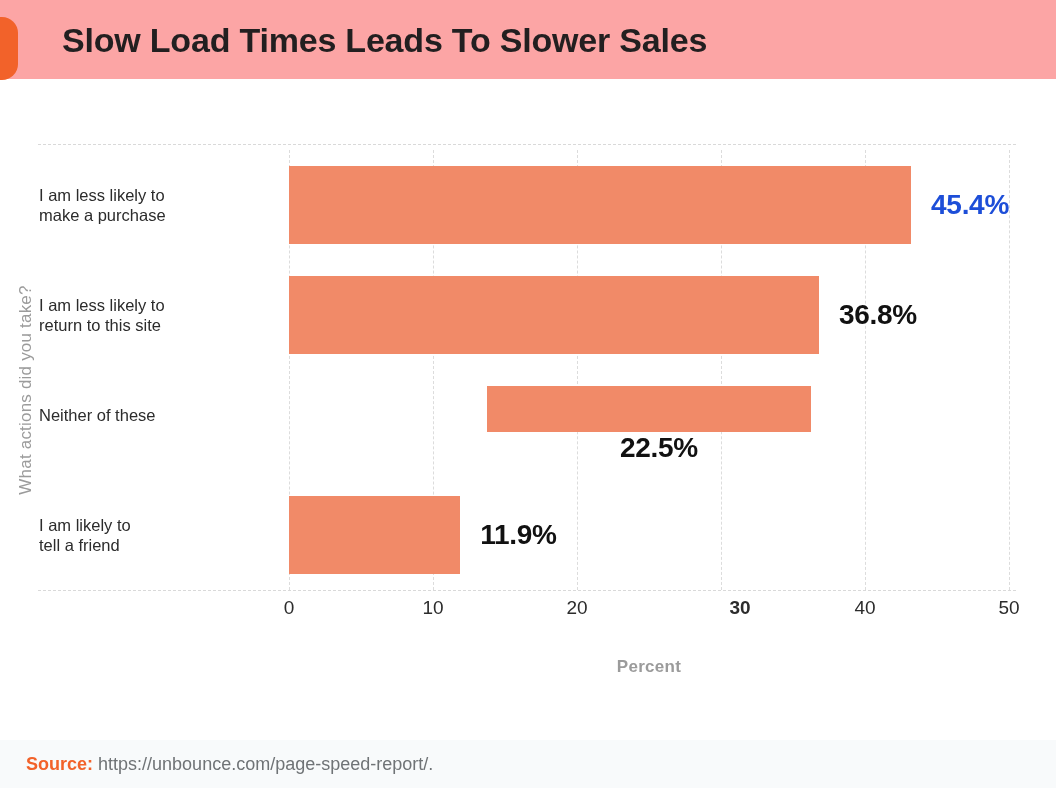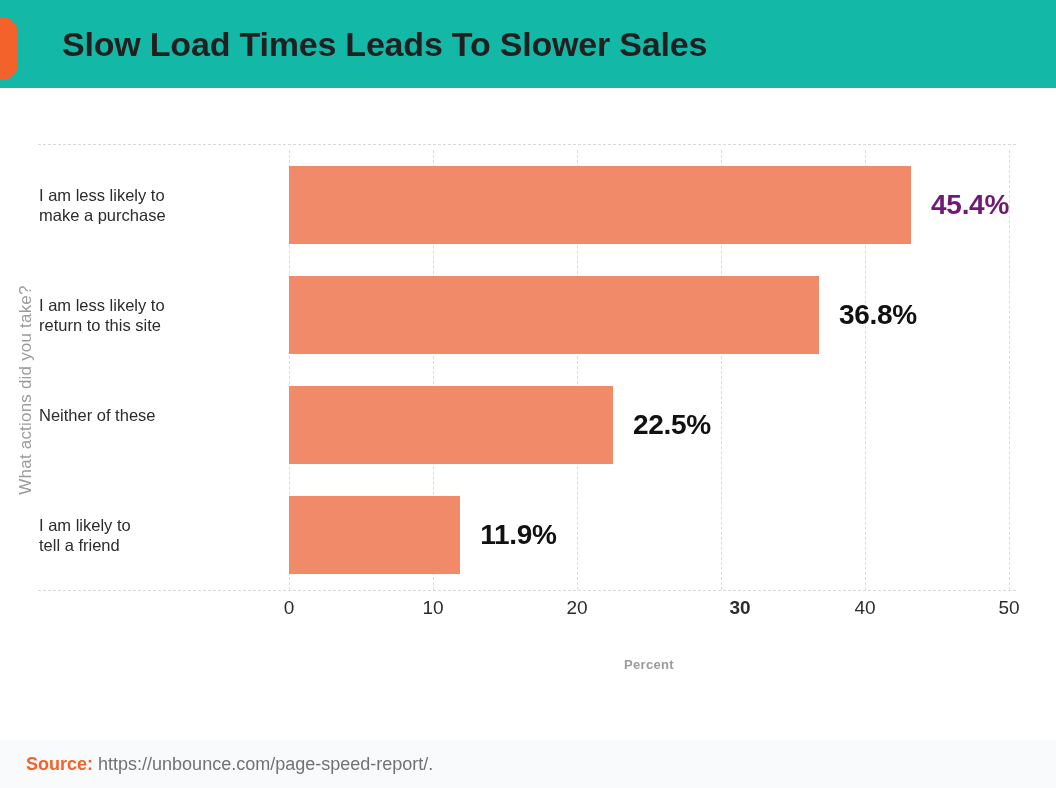--- a/index.html
+++ b/index.html
@@ -14,22 +14,22 @@
     overflow: hidden;
     position: relative;
   }
 
   
   .header {
     position: absolute;
     left: 0;
     top: 0;
     width: 1056px;
-    height: 88px;
-    background: #14b8a6;
+    height: 79px;
+    background: #fca5a5;
   }
   .header-accent {
     position: absolute;
     left: 0;
     top: 17px;
     width: 18px;
     height: 63px;
     background: #f2622a;
     border-top-right-radius: 16px;
     border-bottom-right-radius: 16px;
@@ -160,21 +160,21 @@
     font-family: "Liberation Sans Narrow", "Liberation Sans", sans-serif;
     font-size: 19px;
     color: #2c2c2c;
   }
   .xaxis-title {
     position: absolute;
     left: 289px;
     top: 565px;
     width: 720px;
     text-align: center;
-    font-size: 13px;
+    font-size: 17px;
     font-weight: bold;
     color: #9b9b9b;
     letter-spacing: 0.3px;
   }
 
   
   .footer {
     position: absolute;
     left: 0;
     top: 740px;
@@ -226,27 +226,27 @@
         <div class="gridline" style="left: 0px;"></div>
         <div class="gridline" style="left: 144px;"></div>
         <div class="gridline" style="left: 288px;"></div>
         <div class="gridline" style="left: 432px;"></div>
         <div class="gridline" style="left: 576px;"></div>
         <div class="gridline" style="left: 720px;"></div>
       </div>
     <div class="bars">
         <div class="bar-row" style="top: 16px; height: 78px;">
           <div class="bar" style="width: 653.76px; background: rgb(241, 138, 104);"></div>
-          <div class="bar-value" style="color: #701a75;">45.4%</div>
+          <div class="bar-value" style="color: #1d4ed8;">45.4%</div>
         </div>
         <div class="bar-row" style="top: 126px; height: 78px;">
           <div class="bar" style="width: 529.92px; background: rgb(241, 138, 104);"></div>
           <div class="bar-value" style="color: rgb(17, 17, 17);">36.8%</div>
         </div>
-        <div class="bar-row" style="top: 236px; height: 78px;">
+        <div class="bar-row" style="top: 236px; height: 78px; flex-direction: column;">
           <div class="bar" style="width: 324px; background: rgb(241, 138, 104);"></div>
           <div class="bar-value" style="color: rgb(17, 17, 17);">22.5%</div>
         </div>
         <div class="bar-row" style="top: 346px; height: 78px;">
           <div class="bar" style="width: 171.36px; background: rgb(241, 138, 104);"></div>
           <div class="bar-value" style="color: rgb(17, 17, 17);">11.9%</div>
         </div>
       </div>
   </div>
 

